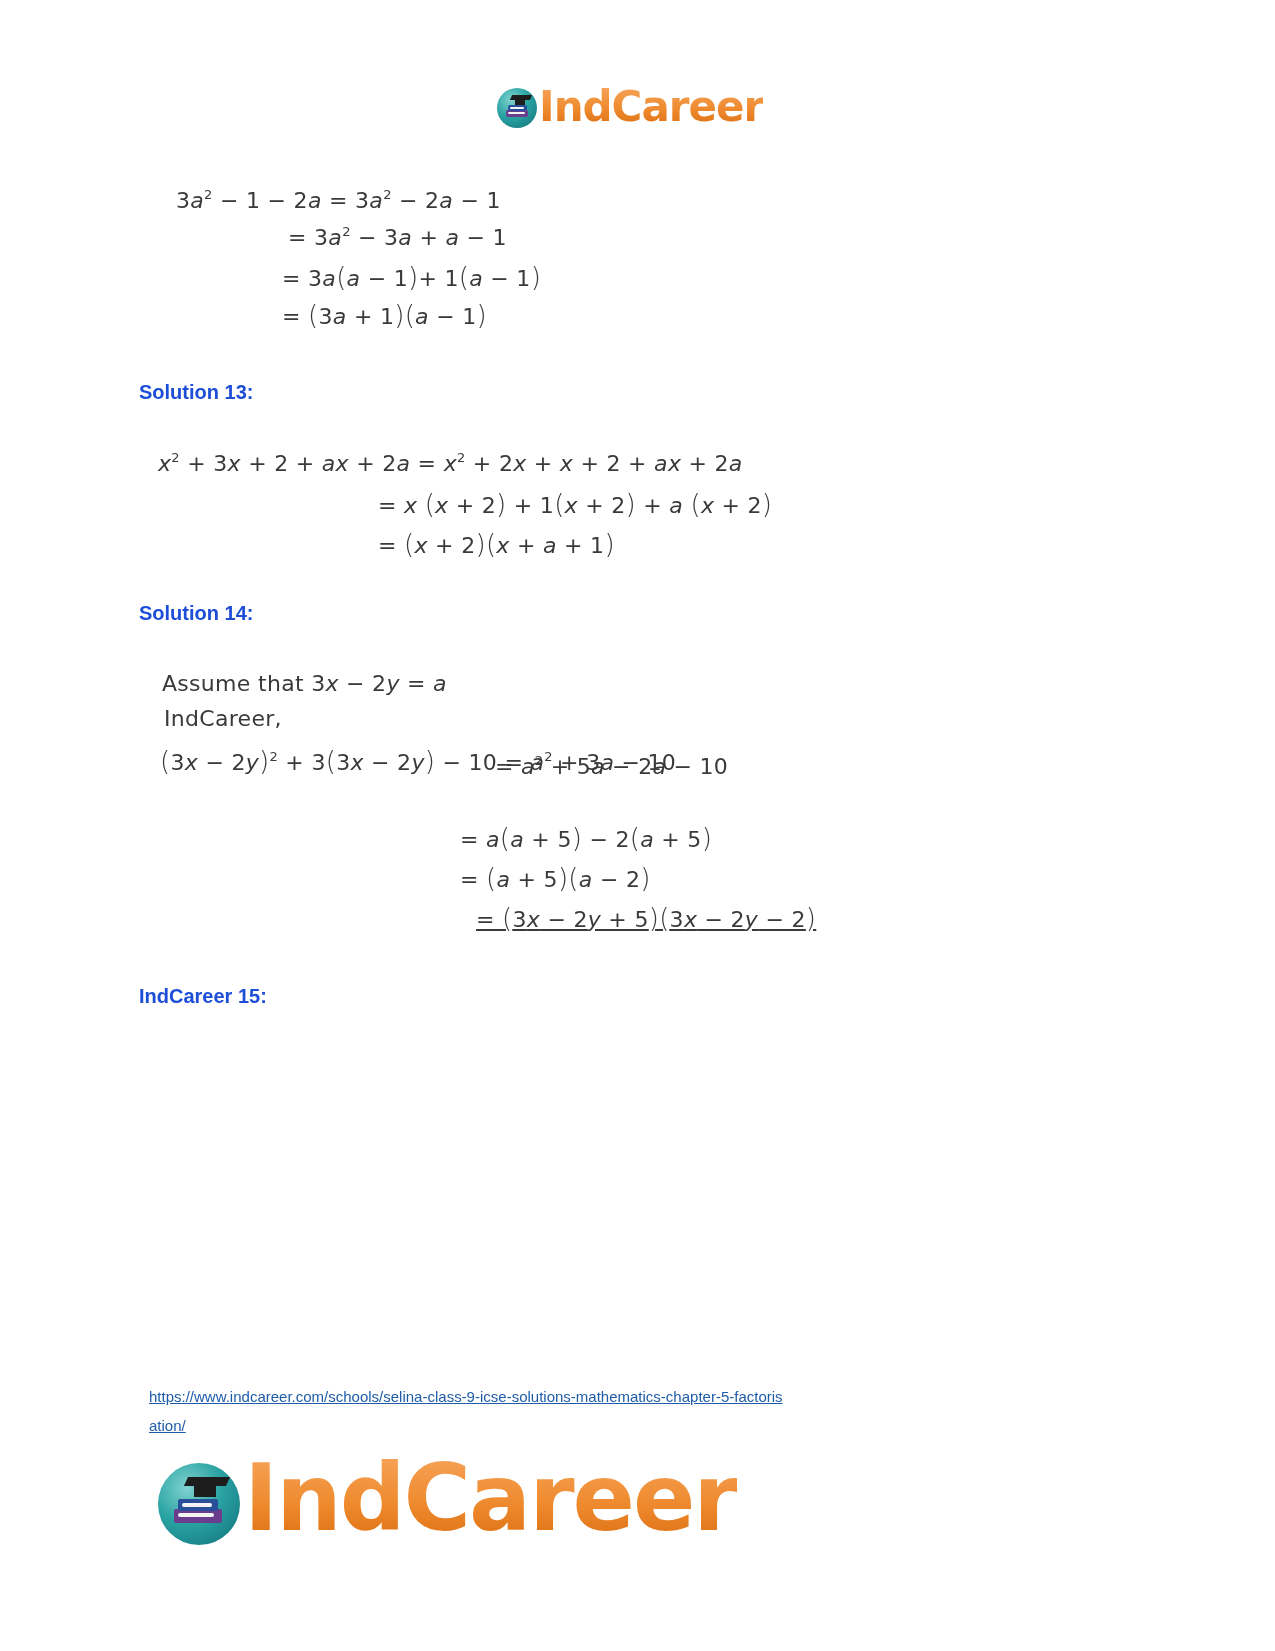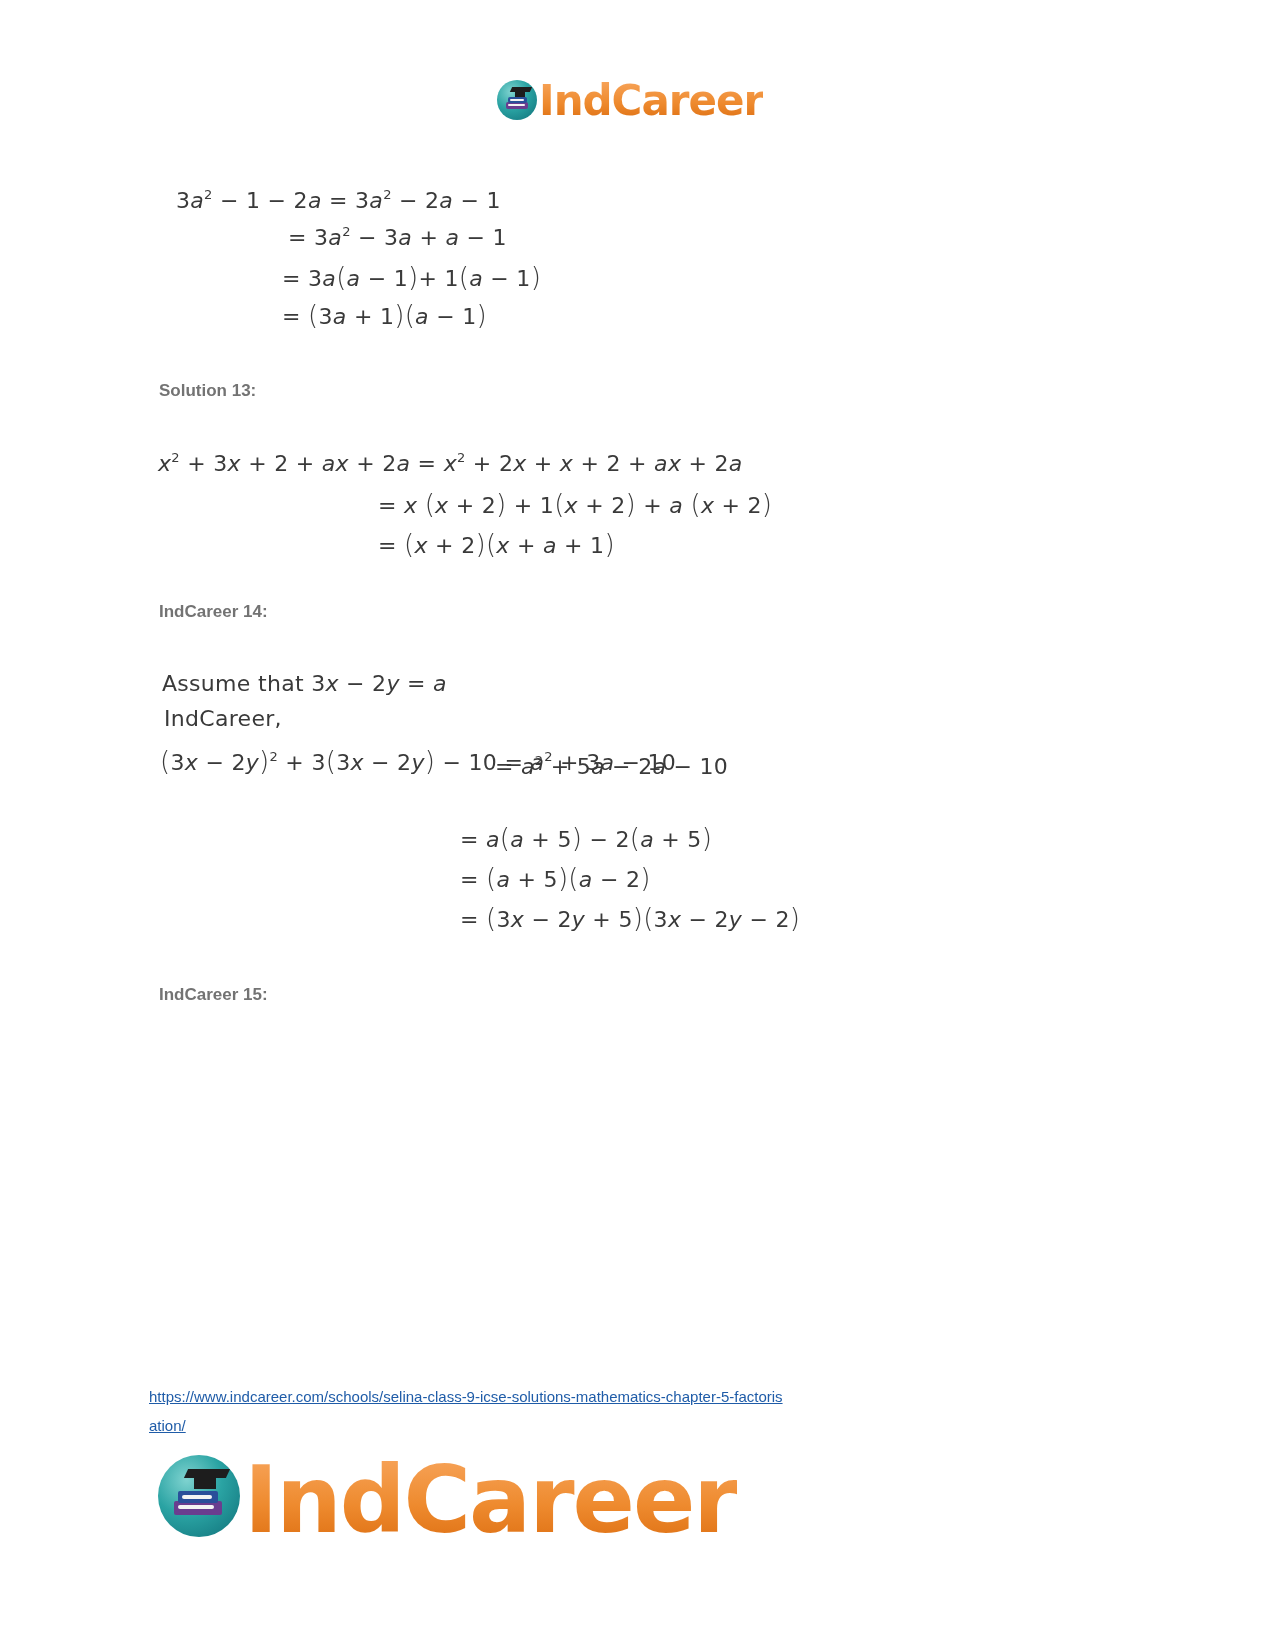--- a/index.html
+++ b/index.html
@@ -1,38 +1,38 @@
 <!DOCTYPE html>
 <html><head>
   <meta charset="utf-8">
   <style>
     html, body { margin: 0; padding: 0; background: #ffffff; }
     body { width: 1275px; height: 1651px; position: relative; overflow: hidden; }
     .abs { position: absolute; white-space: nowrap; }
 
     
-    .logo { position: absolute; display: flex; align-items: flex-start; }
+    .logo { position: absolute; display: flex; align-items: flex-end; }
     .logo .emblem { position: relative; border-radius: 50%; flex: none;
       background: radial-gradient(circle at 35% 30%, #7fd3d0 0%, #2aa3a3 45%, #0f6f78 100%); overflow: hidden; }
     .logo .emblem .book { position: absolute; border-radius: 2px; }
     .logo .emblem .cap { position: absolute; background: #1d1d1d; }
     .logo .word { font-family: "DejaVu Sans", sans-serif; font-weight: bold; letter-spacing: -1px;
       background: linear-gradient(180deg, #f7a45a 0%, #ee8a2e 55%, #dd6f12 100%);
       -webkit-background-clip: text; background-clip: text; color: transparent; line-height: 1; }
 
     .logo-top { left: 497px; top: 80px; height: 48px; }
     .logo-top .emblem { width: 40px; height: 40px; margin-right: 2px; }
     .logo-top .word { font-size: 42px; }
 
     .logo-bottom { left: 158px; top: 1455px; height: 90px; }
     .logo-bottom .emblem { width: 82px; height: 82px; margin-right: 4px; }
     .logo-bottom .word { font-size: 92px; letter-spacing: -2px; }
 
     
-    .heading { font-family: "Liberation Sans", sans-serif; font-weight: bold; font-size: 17px; color: #737373; left: 159px; }
+    .heading { font-family: "Liberation Sans", sans-serif; font-weight: bold; font-size: 20px; color: #1d4ed8; left: 139px; }
 
     
     .math { font-family: "DejaVu Sans", sans-serif; font-size: 22px; color: #3a3a3a; letter-spacing: 0.3px; }
     .math i { font-style: italic; }
     .math sup { font-size: 13px; vertical-align: 9px; line-height: 0; }
     .math .paren { font-size: 26px; font-weight: 300; }
 
     
     .link { font-family: "Liberation Sans", sans-serif; font-size: 15px; color: #1f5ca8; text-decoration: underline; left: 149px; }
   </style>
@@ -54,28 +54,28 @@
 <div class="abs math" style="left:176px;top:188px;">3<i>a</i><sup>2</sup> − 1 − 2<i>a</i> = 3<i>a</i><sup>2</sup> − 2<i>a</i> − 1</div>
 <div class="abs math" style="left:288px;top:225px;">= 3<i>a</i><sup>2</sup> − 3<i>a</i> + <i>a</i> − 1</div>
 <div class="abs math" style="left:282px;top:262px;">= 3<i>a</i><span class="paren">(</span><i>a</i> − 1<span class="paren">)</span>+ 1<span class="paren">(</span><i>a</i> − 1<span class="paren">)</span></div>
 <div class="abs math" style="left:282px;top:300px;">= <span class="paren">(</span>3<i>a</i> + 1<span class="paren">)(</span><i>a</i> − 1<span class="paren">)</span></div>
 
 <div class="abs heading" style="top:381px;">Solution 13:</div>
 <div class="abs math" style="left:158px;top:451px;"><i>x</i><sup>2</sup> + 3<i>x</i> + 2 + <i>ax</i> + 2<i>a</i> = <i>x</i><sup>2</sup> + 2<i>x</i> + <i>x</i> + 2 + <i>ax</i> + 2<i>a</i></div>
 <div class="abs math" style="left:378px;top:489px;">= <i>x</i> <span class="paren">(</span><i>x</i> + 2<span class="paren">)</span> + 1<span class="paren">(</span><i>x</i> + 2<span class="paren">)</span> + <i>a</i> <span class="paren">(</span><i>x</i> + 2<span class="paren">)</span></div>
 <div class="abs math" style="left:378px;top:529px;">= <span class="paren">(</span><i>x</i> + 2<span class="paren">)(</span><i>x</i> + <i>a</i> + 1<span class="paren">)</span></div>
 
-<div class="abs heading" style="top:602px;">IndCareer 14:</div>
+<div class="abs heading" style="top:602px;">Solution 14:</div>
 <div class="abs math" style="left:162px;top:671px;">Assume that 3<i>x</i> − 2<i>y</i> = <i>a</i></div>
 <div class="abs math" style="left:164px;top:706px;">IndCareer,</div>
 <div class="abs math" style="left:160px;top:746px;"><span class="paren">(</span>3<i>x</i> − 2<i>y</i><span class="paren">)</span><sup>2</sup> + 3<span class="paren">(</span>3<i>x</i> − 2<i>y</i><span class="paren">)</span> − 10 = <i>a</i><sup>2</sup> + 3<i>a</i> − 10</div>
 <div class="abs math" style="left:460px;top:754px;margin-left:35px;">= <i>a</i><sup>2</sup> + 5<i>a</i> − 2<i>a</i> − 10</div>
 <div class="abs math" style="left:460px;top:823px;">= <i>a</i><span class="paren">(</span><i>a</i> + 5<span class="paren">)</span> − 2<span class="paren">(</span><i>a</i> + 5<span class="paren">)</span></div>
 <div class="abs math" style="left:460px;top:863px;">= <span class="paren">(</span><i>a</i> + 5<span class="paren">)(</span><i>a</i> − 2<span class="paren">)</span></div>
-<div class="abs math" style="left:460px;top:903px;">= <span class="paren">(</span>3<i>x</i> − 2<i>y</i> + 5<span class="paren">)(</span>3<i>x</i> − 2<i>y</i> − 2<span class="paren">)</span></div>
+<div class="abs math" style="left:476px;top:903px;text-decoration:underline;">= <span class="paren">(</span>3<i>x</i> − 2<i>y</i> + 5<span class="paren">)(</span>3<i>x</i> − 2<i>y</i> − 2<span class="paren">)</span></div>
 
 <div class="abs heading" style="top:985px;">IndCareer 15:</div>
 
 <a class="abs link" style="top:1388px;">https://www.indcareer.com/schools/selina-class-9-icse-solutions-mathematics-chapter-5-factoris</a>
 <a class="abs link" style="top:1417px;">ation/</a>
 
 <div class="logo logo-bottom">
   <div class="emblem">
     <div class="book" style="left:16px;top:46px;width:48px;height:14px;background:#6a3d8f;"></div>
     <div class="book" style="left:20px;top:36px;width:40px;height:12px;background:#2a4f9a;"></div>

